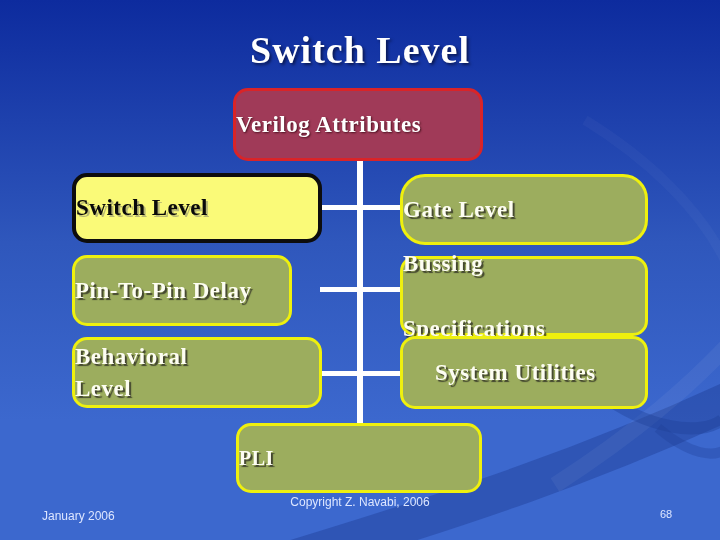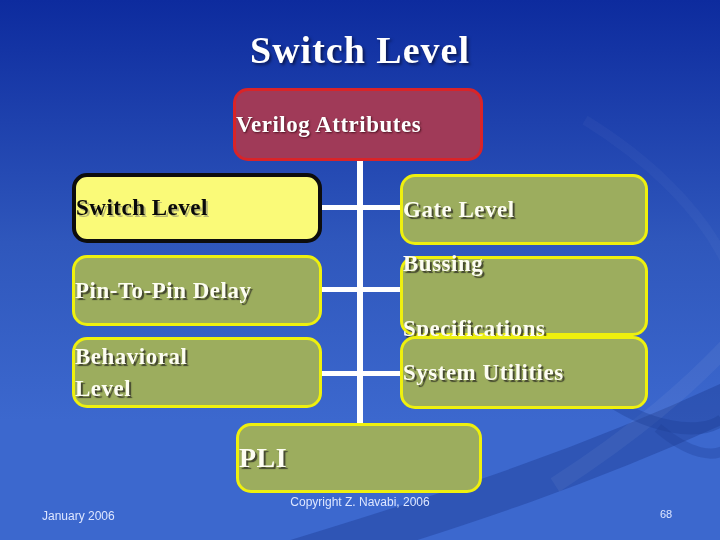--- a/index.html
+++ b/index.html
@@ -92,40 +92,40 @@
   <div class="connector" style="left:320px; top:287px; width:82px; height:5px;"></div>
   <div class="connector" style="left:320px; top:371px; width:82px; height:5px;"></div>
 
   <div class="node node-maroon" style="left:233px; top:88px; width:250px; height:73px;">
     <span class="line">Verilog Attributes</span>
   </div>
 
   <div class="node node-yellow" style="left:72px; top:173px; width:250px; height:70px;">
     <span class="line">Switch Level</span>
   </div>
-  <div class="node node-green" style="left:72px; top:255px; width:250px; height:71px;">
+  <div class="node node-green" style="left:72px; top:255px; width:220px; height:71px;">
     <span class="line">Pin-To-Pin Delay</span>
   </div>
   <div class="node node-green" style="left:72px; top:337px; width:250px; height:71px;">
     <span class="line">Behavioral</span>
     <span class="line">Level</span>
   </div>
 
-  <div class="node node-green" style="left:400px; top:174px; width:248px; height:71px;">
+  <div class="node node-green" style="left:400px; top:174px; width:248px; height:71px;border-radius:25px;">
     <span class="line">Gate Level</span>
   </div>
   <div class="node node-green" style="left:400px; top:256px; width:248px; height:80px;gap:33px;">
     <span class="line">Bussing</span>
     <span class="line">Specifications</span>
   </div>
-  <div class="node node-green" style="left:400px; top:336px; width:248px; height:73px;">
+  <div class="node node-green" style="left:400px; top:336px; width:248px; height:73px;padding-left:32px;">
     <span class="line">System Utilities</span>
   </div>
 
-  <div class="node node-green" style="left:236px; top:423px; width:246px; height:70px; font-size:28px;">
+  <div class="node node-green" style="left:236px; top:423px; width:246px; height:70px; font-size:20px;">
     <span class="line">PLI</span>
   </div>
 
   <div class="footer-date">January 2006</div>
   <div class="footer-credit">
     <span class="line" style="display:block;">Copyright Z. Navabi, 2006</span>
   </div>
   <div class="page-number">68</div>
 
 </div>

